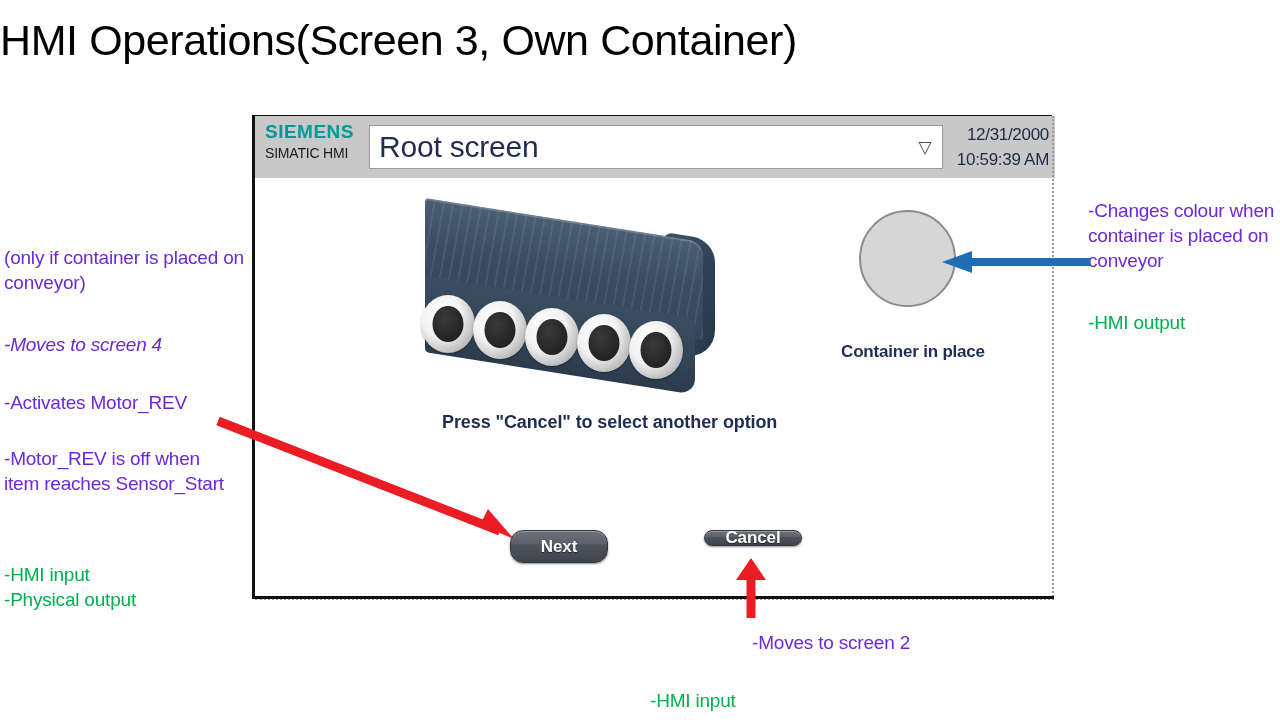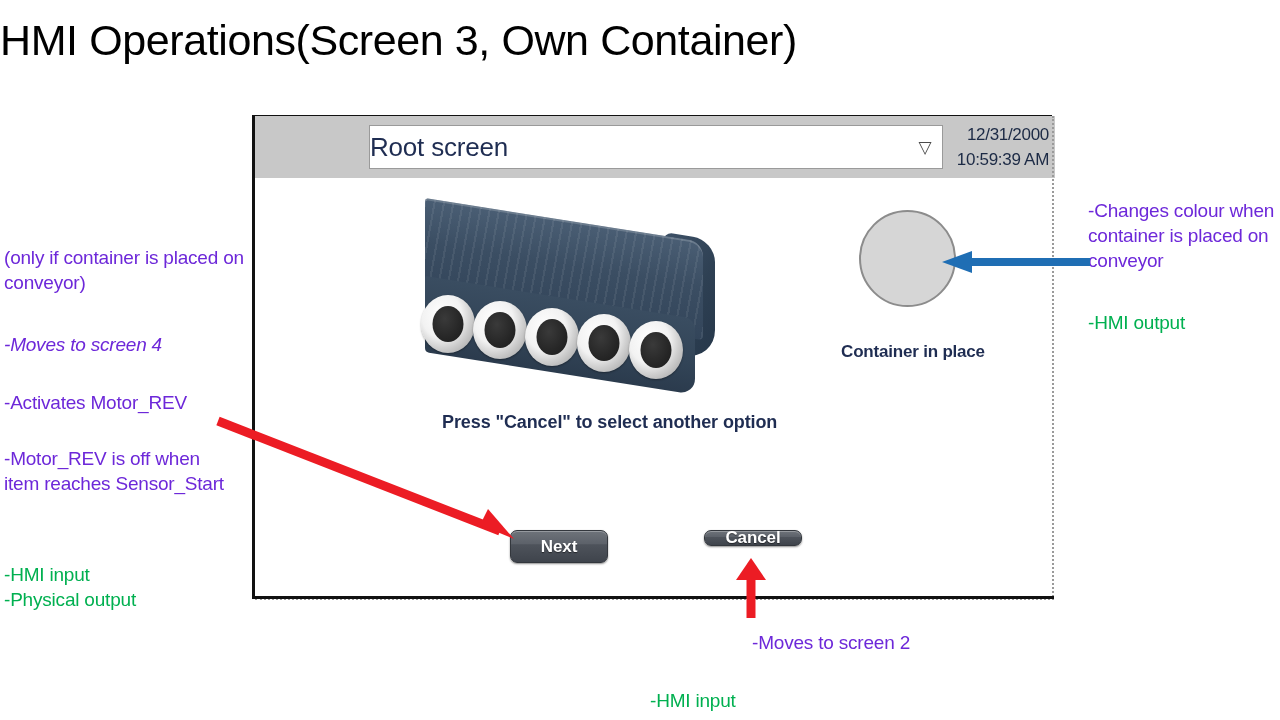--- a/index.html
+++ b/index.html
@@ -107,22 +107,23 @@
     width: 574px;
     height: 44px;
     background: #ffffff;
     border: 1px solid #9a9a9a;
     box-sizing: border-box;
     display: flex;
     align-items: center;
     z-index: 3;
   }
   #screen-combo-value {
-    font-size: 26px;
+    font-size: 30px;
     color: #1f2d52;
+    padding-left: 9px;
     flex: 1;
     letter-spacing: -0.2px;
   }
   #screen-combo-arrow {
     width: 34px;
     text-align: center;
     font-size: 17px;
     color: #4a4a4a;
     line-height: 1;
   }
@@ -242,21 +243,21 @@
     color: #1f2d52;
     font-size: 18px;
     font-weight: bold;
     line-height: 25px;
     letter-spacing: -0.1px;
   }
 
   
   .hmi-button {
     position: absolute;
-    border-radius: 7px;
+    border-radius: 13px;
     background: linear-gradient(180deg, #6e737a 0%, #5c6169 42%, #4e535b 44%, #3f444c 100%);
     border: 1px solid #33373d;
     box-shadow: 0 1px 2px rgba(0,0,0,.45), inset 0 1px 0 rgba(255,255,255,.28);
     color: #ffffff;
     font-size: 17px;
     font-weight: bold;
     display: flex;
     align-items: center;
     justify-content: center;
     box-sizing: border-box;
@@ -312,20 +313,24 @@
   }
 </style>
 </head>
 <body>
 
 <div id="slide-title">HMI Operations(Screen 3, Own Container)</div>
 
 <div id="hmi-panel">
 
   <div id="hmi-header">
+    <div class="brand-block">
+      <div id="siemens-logo">SIEMENS</div>
+      <div id="simatic-label">SIMATIC HMI</div>
+    </div>
 
     <div id="screen-combo">
       <div id="screen-combo-value">Root screen</div>
       <div id="screen-combo-arrow">▽</div>
     </div>
 
     <div id="datetime-block">
       <div id="hmi-date">12/31/2000</div>
       <div id="hmi-time">10:59:39 AM</div>
     </div>

